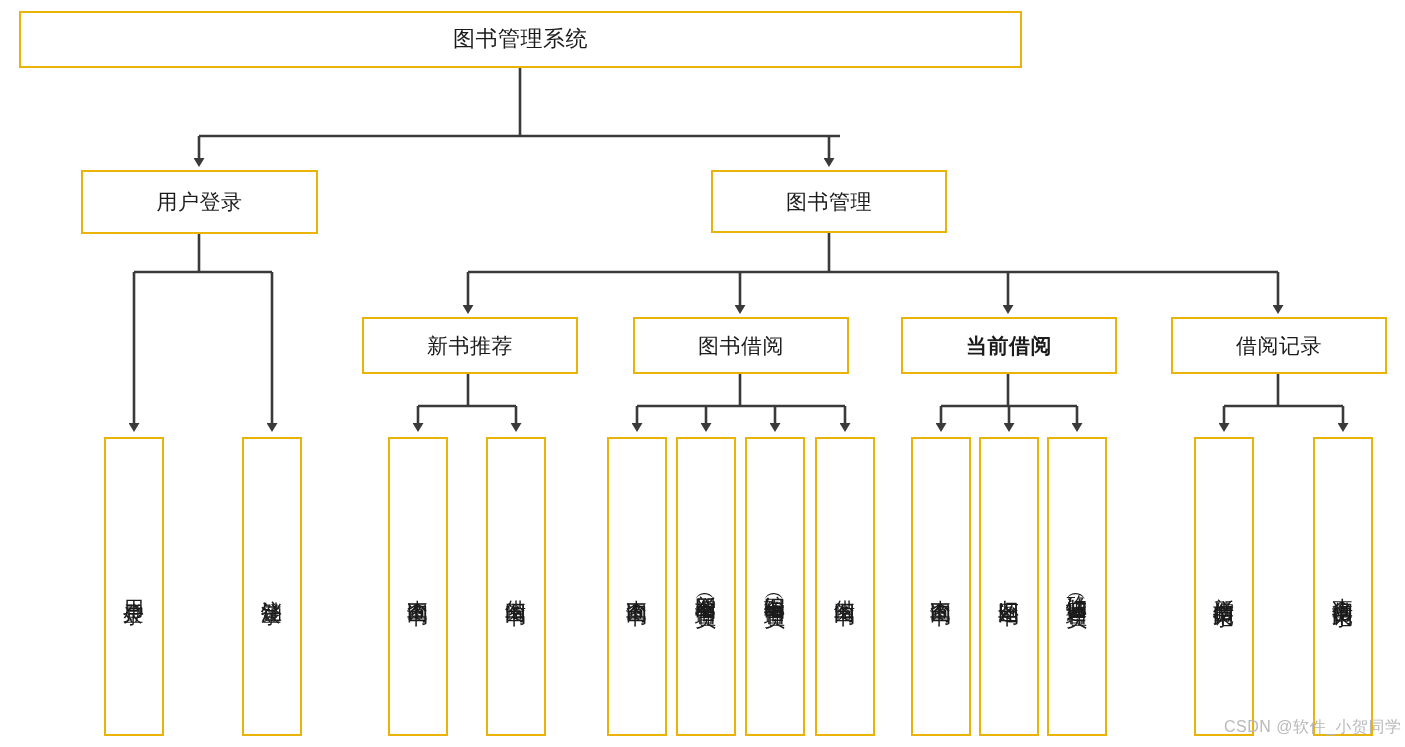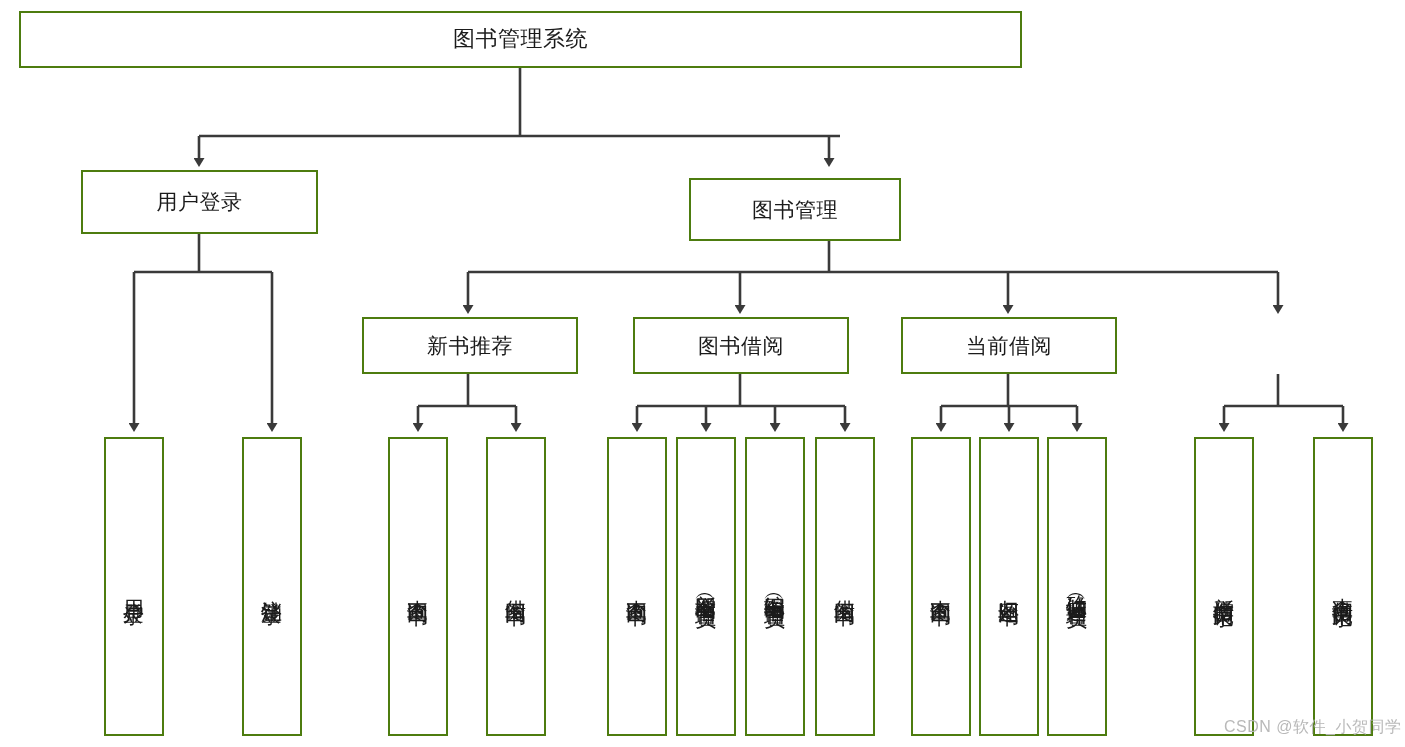--- a/index.html
+++ b/index.html
@@ -22,21 +22,21 @@
     left: 0;
     top: 0;
     width: 1405px;
     height: 747px;
     pointer-events: none;
   }
   .node {
     position: absolute;
     box-sizing: border-box;
     background: #ffffff;
-    border: 2px solid #4d7c0f;
+    border: 2px solid #eab308;
     display: flex;
     align-items: center;
     justify-content: center;
   }
   .node .lbl {
     color: #1b1b1b;
     line-height: 1.12;
     text-align: center;
     white-space: pre;
   }
@@ -123,32 +123,35 @@
     </g>
   </svg>
 
   <div class="node root horiz" style="left:19px; top:11px; width:1003px; height:57px;">
     <span class="lbl">图书管理系统</span>
   </div>
 
   <div class="node horiz" style="left:81px; top:170px; width:237px; height:64px;">
     <span class="lbl">用户登录</span>
   </div>
-  <div class="node horiz" style="left:689px; top:170px; width:212px; height:63px;margin-top:8px;">
+  <div class="node horiz" style="left:711px; top:170px; width:236px; height:63px;">
     <span class="lbl">图书管理</span>
   </div>
 
   <div class="node horiz" style="left:633px; top:317px; width:216px; height:57px;">
     <span class="lbl">图书借阅</span>
   </div>
   <div class="node horiz" style="left:362px; top:317px; width:216px; height:57px;">
     <span class="lbl">新书推荐</span>
   </div>
-  <div class="node horiz" style="left:901px; top:317px; width:216px; height:57px;">
+  <div class="node horiz" style="left:901px; top:317px; width:216px; height:57px;font-weight:bold;">
     <span class="lbl">当前借阅</span>
+  </div>
+  <div class="node horiz" style="left:1171px; top:317px; width:216px; height:57px;">
+    <span class="lbl">借阅记录</span>
   </div>
 
   <div class="node leaf" style="left:104px; top:437px; width:60px; height:299px;">
     <span class="lbl">用户登录</span>
   </div>
   <div class="node leaf" style="left:242px; top:437px; width:60px; height:299px;">
     <span class="lbl">注销登录</span>
   </div>
 
   <div class="node leaf" style="left:388px; top:437px; width:60px; height:299px;">

